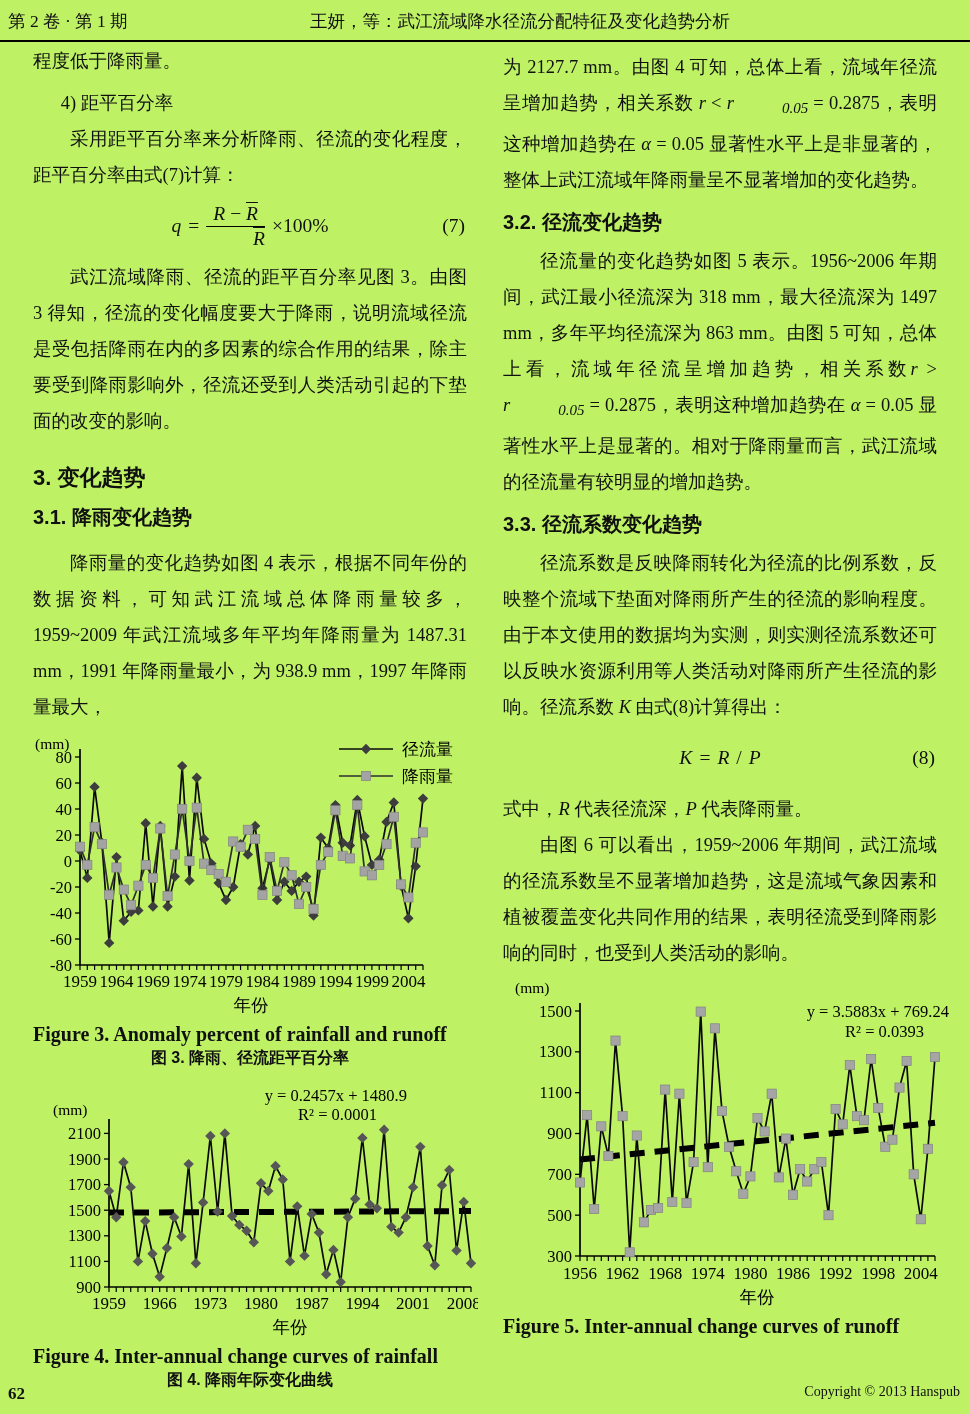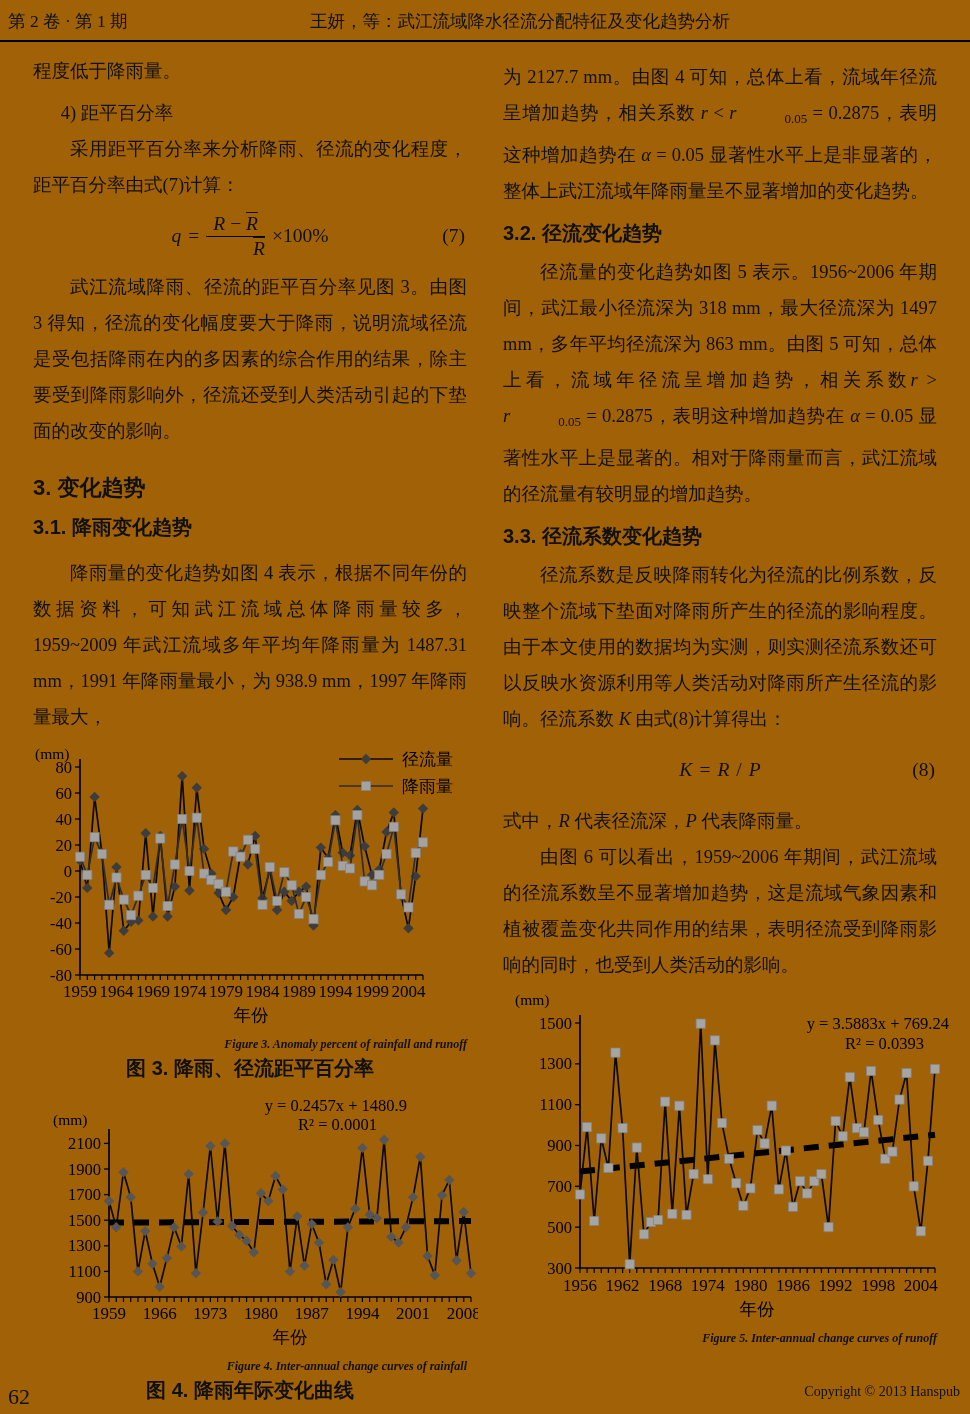--- a/index.html
+++ b/index.html
@@ -1,53 +1,53 @@
 <!DOCTYPE html>
 <html><head>
 <meta charset="utf-8">
 <style>
   html,body{margin:0;padding:0;background:#e8e8e8;}
-  .page{position:relative;width:970px;height:1414px;background:#a16207;margin:0 auto;
+  .page{position:relative;width:970px;height:1414px;background:#bef264;margin:0 auto;
         font-family:"Liberation Serif","DejaVu Serif",serif;color:#101010;overflow:hidden;}
   
   .hdr-issue{position:absolute;left:8px;top:9px;font-size:17.5px;}
   .hdr-title{position:absolute;left:520px;top:9px;transform:translateX(-50%);font-size:17.5px;white-space:nowrap;}
   .hdr-rule{position:absolute;left:0;top:40px;width:970px;height:0;border-top:2.5px solid #000;}
   
-  .col{position:absolute;top:53px;width:434px;}
+  .col{position:absolute;top:43px;width:434px;}
   .col-left{left:33px;}
   .col-right{left:503px;}
   p{margin:0;font-size:18.5px;line-height:36px;text-align:justify;}
   .ind2{text-indent:2em}
   .ind15{text-indent:1.5em}
   .mt6{margin-top:6px}.mt14{margin-top:14px}
   .m{font-style:italic;}
-  sub.ms{font-size:13px;vertical-align:-4px;margin-left:48px;}
+  sub.ms{font-size:15px;vertical-align:-4px;font-style:italic;margin-left:48px;}
   .sec1{font-family:"Liberation Sans","DejaVu Sans",sans-serif;font-weight:700;font-size:22px;
         margin:24px 0 6px;line-height:30px;}
   .sec2{font-family:"Liberation Sans","DejaVu Sans",sans-serif;font-weight:700;font-size:20px;
         margin:11px 0 7px;line-height:27px;}
   
   .formula{position:relative;display:flex;align-items:center;justify-content:center;
            min-height:54px;margin:6px 0;font-size:19.5px;}
   .f-no{position:absolute;right:2px;top:50%;transform:translateY(-50%);}
   .f-body{display:inline-flex;align-items:center;gap:7px;}
   .frac{display:inline-block;text-align:right;vertical-align:middle;}
   .frac .num{display:block;padding:0 7px 1px;border-bottom:1.6px solid #000;}
   .frac .den{display:block;padding-top:1px;}
   .ovl{text-decoration:overline;}
   
   .fig{text-align:center;}
   .fig svg{display:block;font-family:"Liberation Serif","DejaVu Serif",serif;}
-  .cap-en{font-size:12px;font-weight:700;text-align:right;margin-top:8px;line-height:22px;font-style:italic;}
-  .cap-zh{font-size:20px;font-weight:700;text-align:center;margin-top:2px;line-height:22px;
+  .cap-en{font-size:20px;font-weight:700;text-align:left;margin-top:8px;line-height:22px;}
+  .cap-zh{font-size:16px;font-weight:700;text-align:center;margin-top:2px;line-height:22px;
           font-family:"Liberation Sans","DejaVu Sans",sans-serif;}
   .fig3{margin-top:10px}.fig4{margin-top:16px}.fig5{margin-top:0}
   
-  .ftr-page{position:absolute;left:8px;top:1384px;font-size:22px;}
+  .ftr-page{position:absolute;left:8px;top:1384px;font-size:17px;font-weight:bold;}
   .ftr-copy{position:absolute;right:10px;top:1384px;font-size:14px;}
 </style>
 </head>
 <body>
 
 <div class="page">
 
   <span class="hdr-issue">第 2 卷 · 第 1 期</span>
   <span class="hdr-title">王妍，等：武江流域降水径流分配特征及变化趋势分析</span>
   <div class="hdr-rule"></div>

